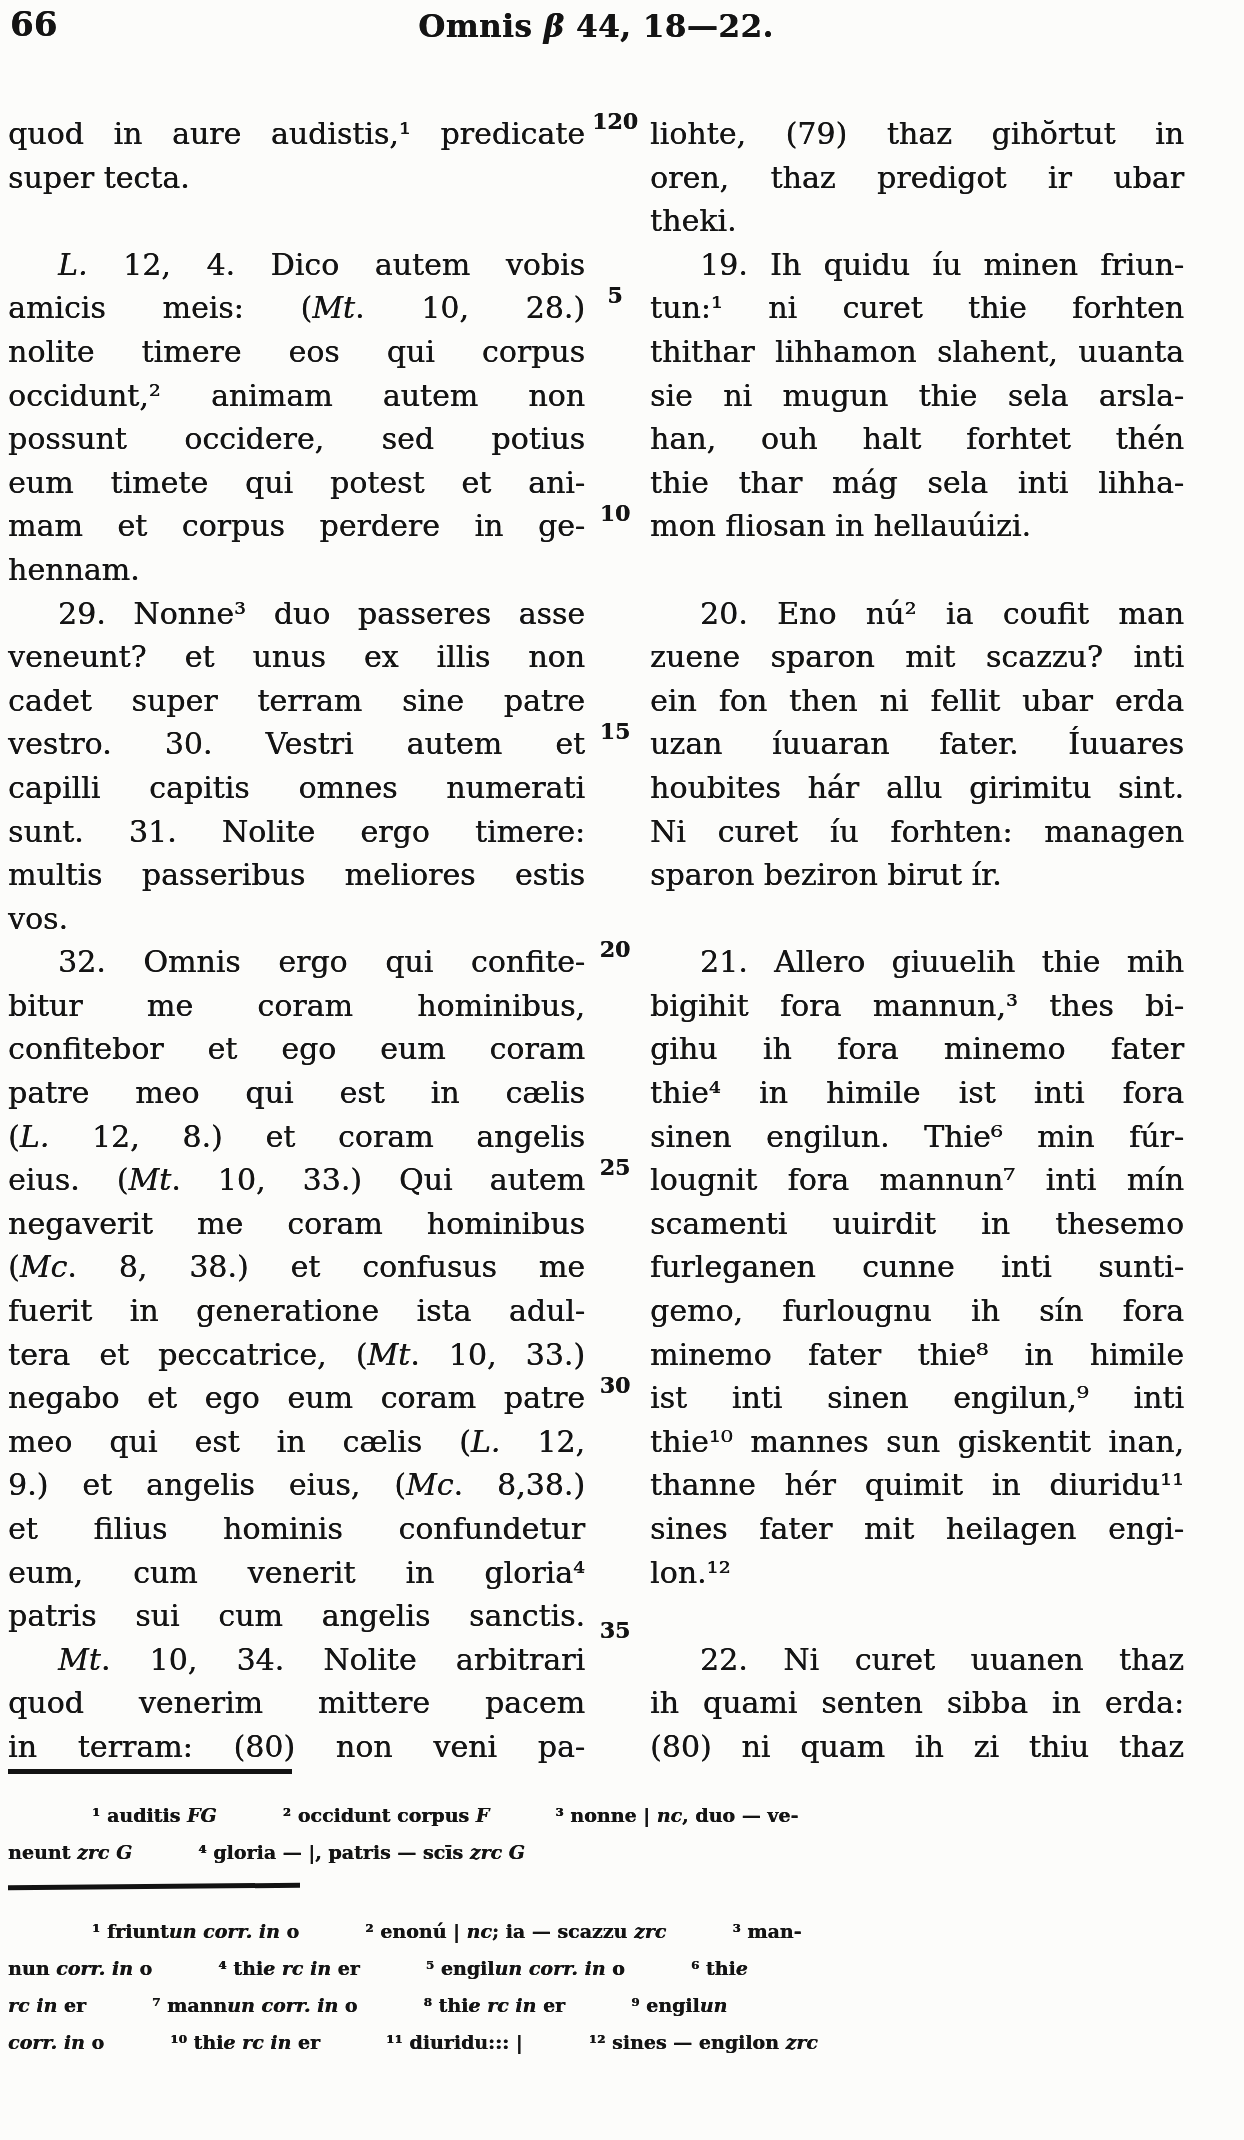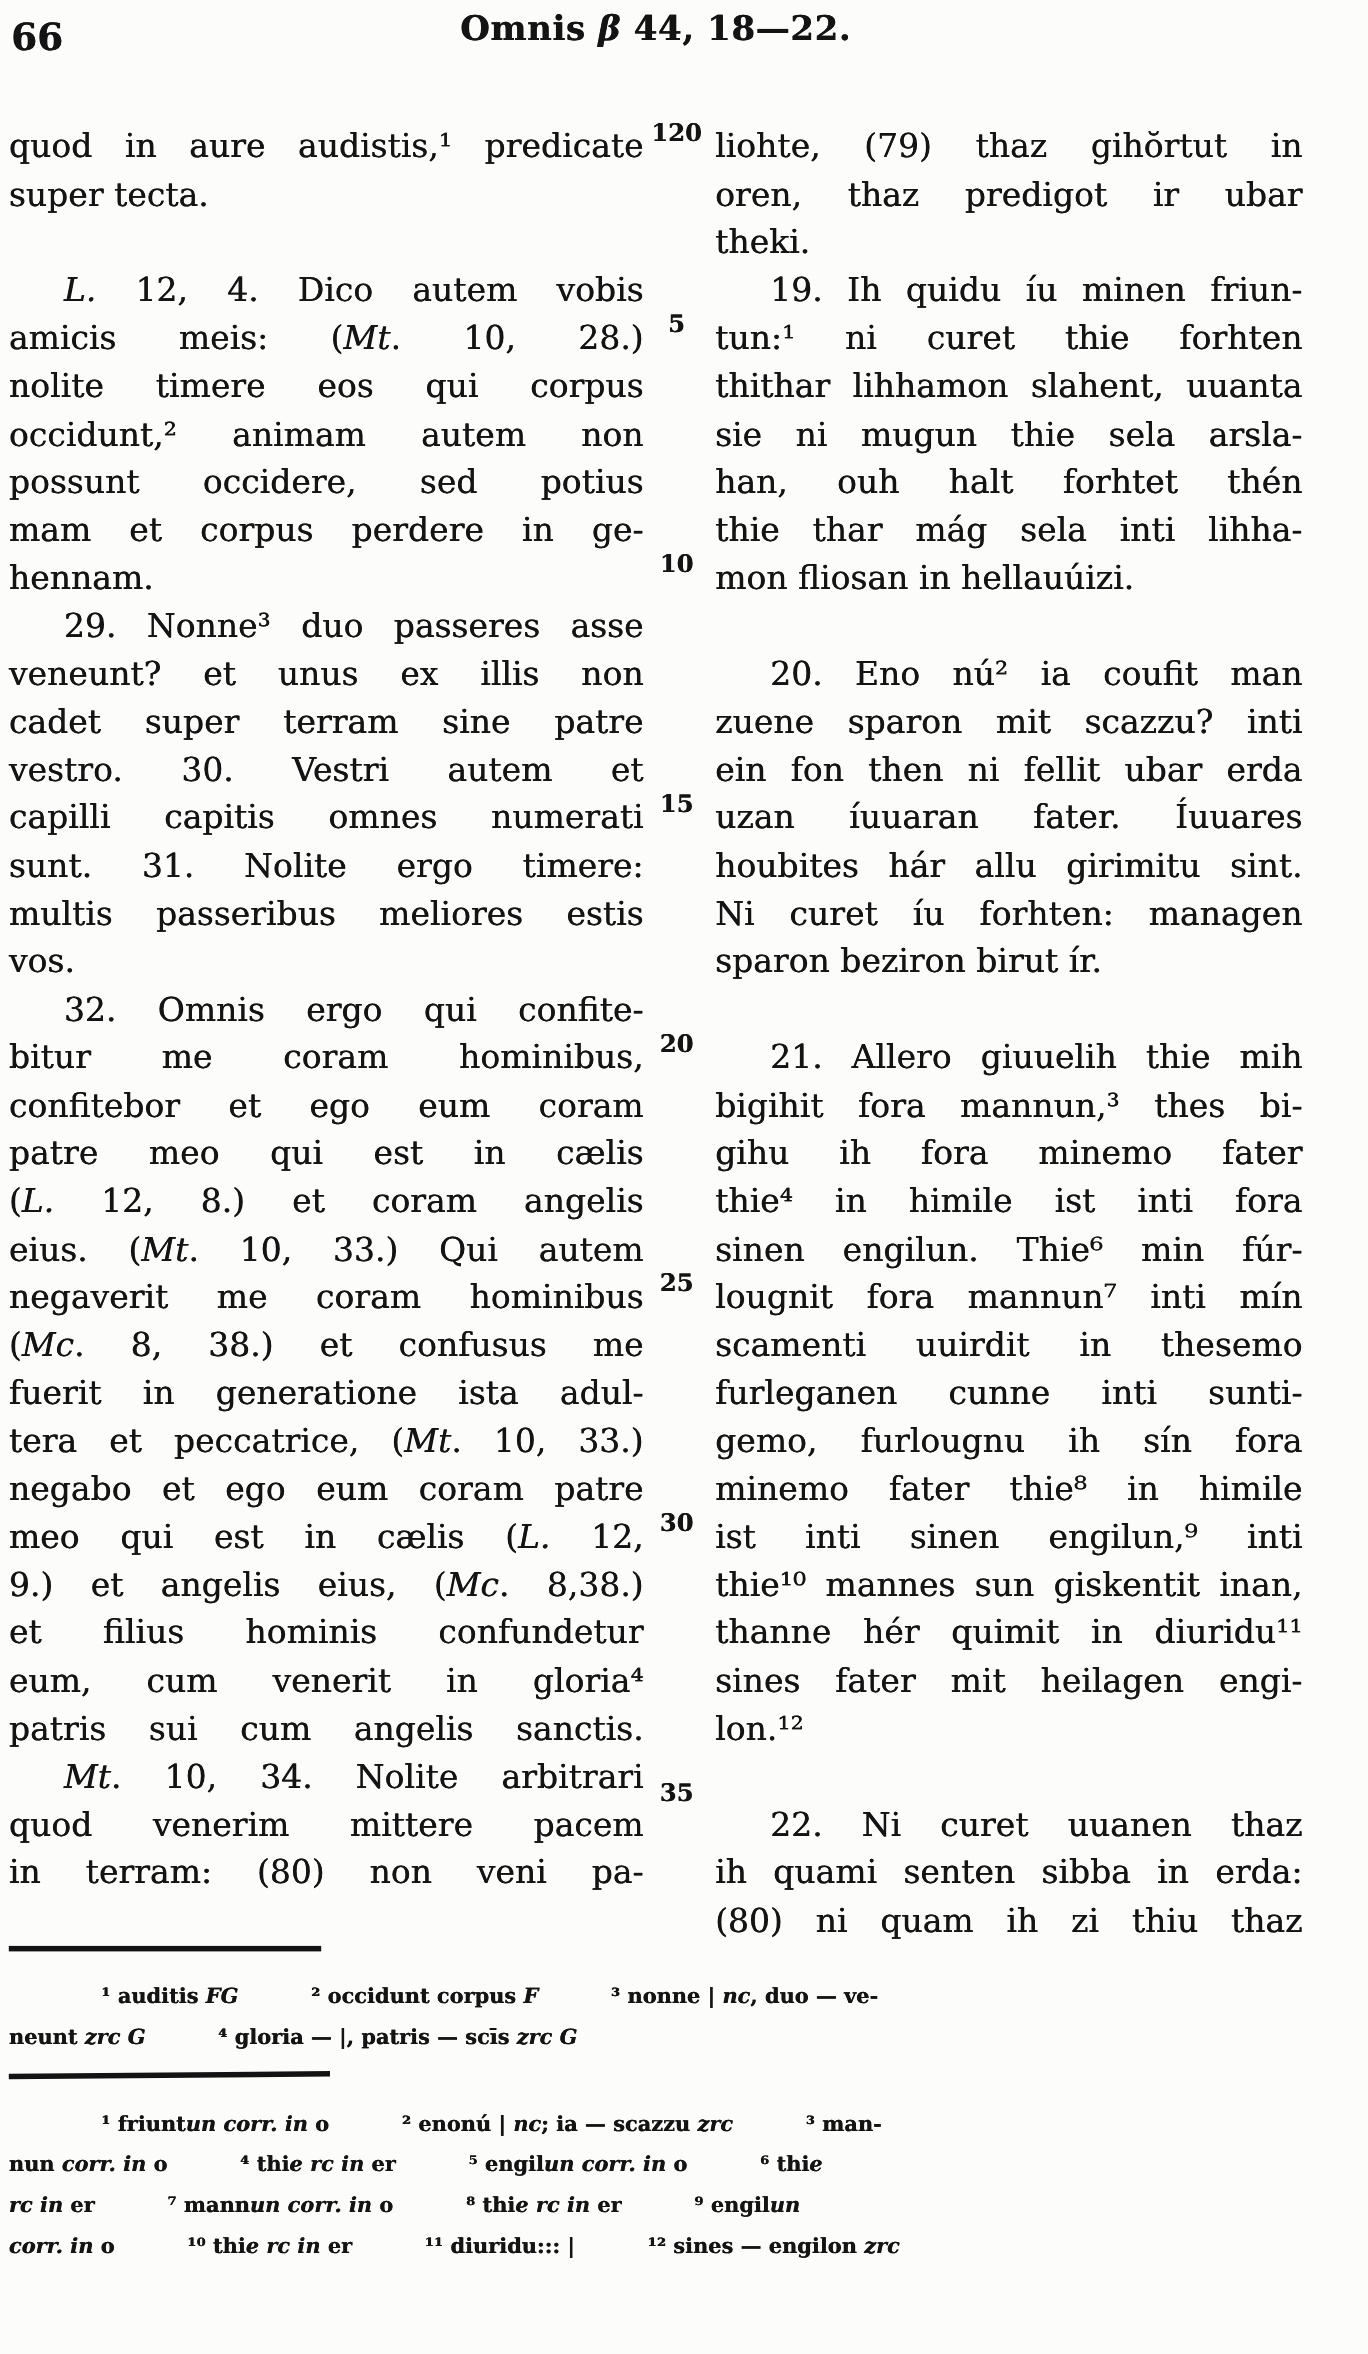--- a/index.html
+++ b/index.html
@@ -6,21 +6,21 @@
   .page{
     position:relative;
     width:1244px;height:2140px;
     background:#fcfcfa;
     color:#141414;
     font-family:"DejaVu Serif", serif;
     overflow:hidden;
   }
   .page *{text-shadow:0.35px 0 0 currentColor;}
   .pagenum{
-    position:absolute;left:10px;top:14px;
+    position:absolute;left:10px;top:4px;
     font-size:34px;font-weight:bold;
   }
   .title{
     position:absolute;left:8px;top:8px;width:1176px;
     text-align:center;font-size:31px;font-weight:bold;
     letter-spacing:0.5px;
   }
   .col{position:absolute;top:112px;}
   .col-latin{left:8px;width:577px;}
   .col-ohg{left:650px;width:534px;}
@@ -62,20 +62,21 @@
 
   <div class="col col-latin">
       <div class="line j"><span>quod in aure audistis,¹ predicate</span></div>
       <div class="line"><span>super tecta.</span></div>
       <div class="line"></div>
       <div class="line j ind"><i>L.</i><span> 12, 4. Dico autem vobis</span></div>
       <div class="line j"><span>amicis meis: (</span><i>Mt</i><span>. 10, 28.)</span></div>
       <div class="line j"><span>nolite timere eos qui corpus</span></div>
       <div class="line j"><span>occidunt,² animam autem non</span></div>
       <div class="line j"><span>possunt occidere, sed potius</span></div>
+      <div class="line j"><span>eum timete qui potest et ani-</span></div>
       <div class="line j"><span>mam et corpus perdere in ge-</span></div>
       <div class="line"><span>hennam.</span></div>
       <div class="line j ind"><span>29. Nonne³ duo passeres asse</span></div>
       <div class="line j"><span>veneunt? et unus ex illis non</span></div>
       <div class="line j"><span>cadet super terram sine patre</span></div>
       <div class="line j"><span>vestro. 30. Vestri autem et</span></div>
       <div class="line j"><span>capilli capitis omnes numerati</span></div>
       <div class="line j"><span>sunt. 31. Nolite ergo timere:</span></div>
       <div class="line j"><span>multis passeribus meliores estis</span></div>
       <div class="line"><span>vos.</span></div>

